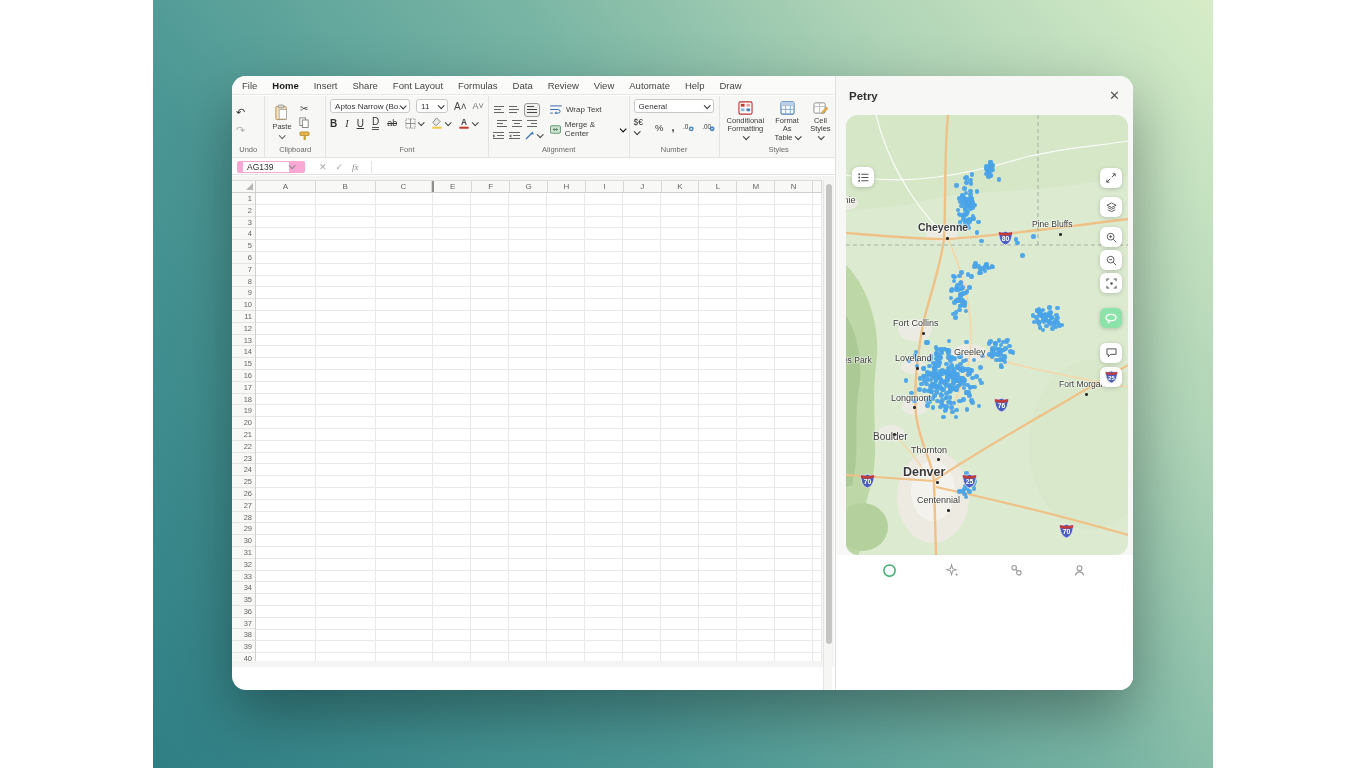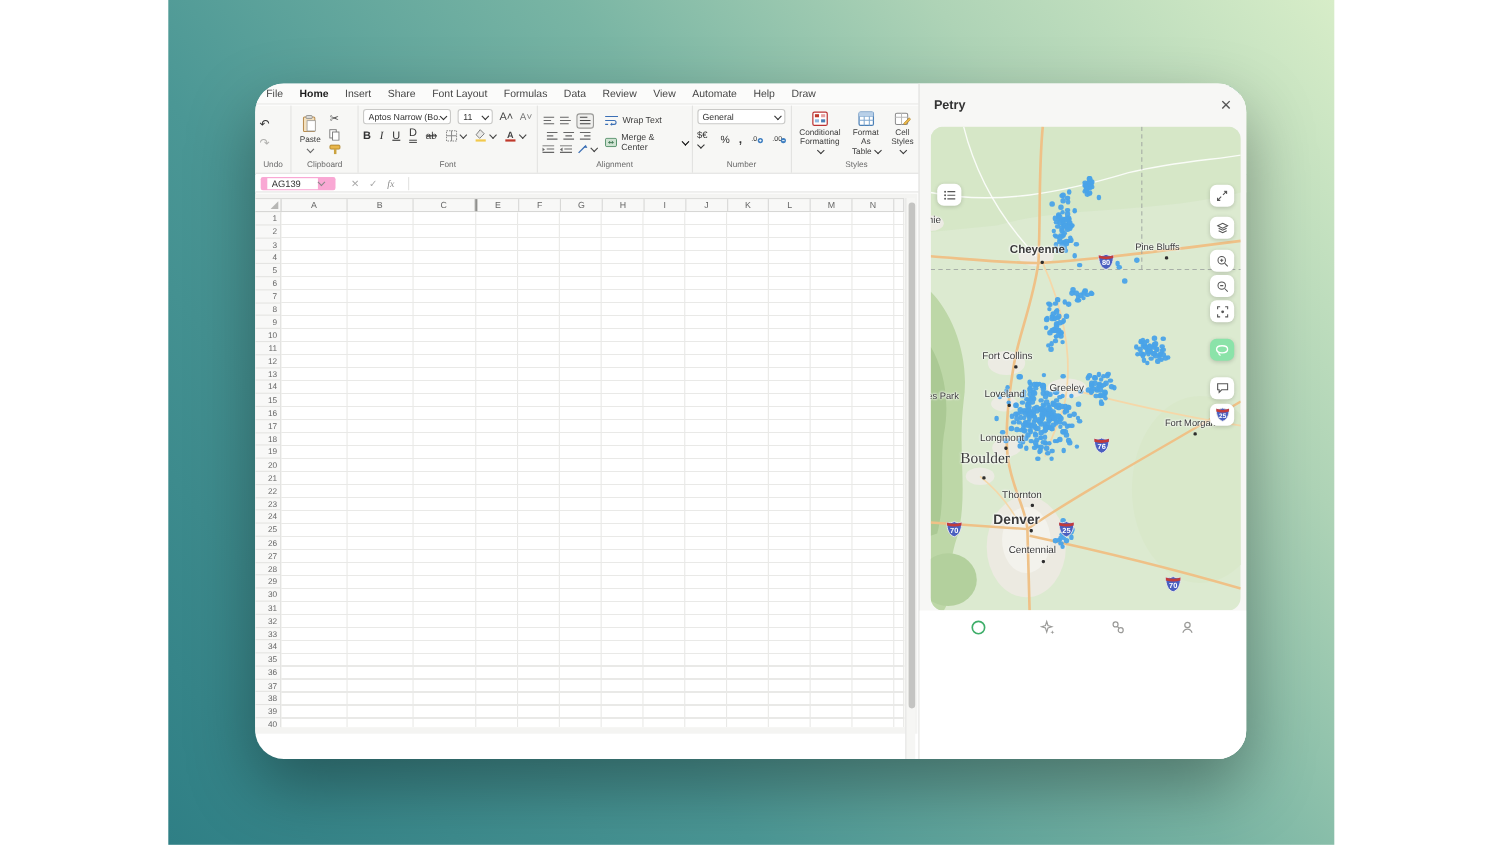--- a/index.html
+++ b/index.html
@@ -2,21 +2,21 @@
 <html><head>
 <meta charset="utf-8">
 <style>
   * { margin:0; padding:0; box-sizing:border-box; }
   html,body { width:1366px; height:768px; font-family:"Liberation Sans",sans-serif; background:#ffffff; overflow:hidden; }
   .stage { position:absolute; left:0; top:0; width:1366px; height:768px; }
   .bg-gradient { position:absolute; left:153px; top:0; width:1060px; height:768px;
     background:linear-gradient(52deg,#2f7f85 0%,#4b9795 32%,#79b5a4 58%,#aed3b6 78%,#d7edc8 100%); }
   
   .window { position:absolute; left:232px; top:76px; width:901px; height:614px; background:#fff;
-    border-radius:26px; box-shadow:0 24px 60px rgba(0,0,0,.35); overflow:hidden; }
+    border-radius:14px; box-shadow:0 24px 60px rgba(0,0,0,.35); overflow:hidden; }
   
   .menubar { position:absolute; left:0; top:0; width:100%; height:19px; background:#fbfbfa; border-bottom:1px solid #e8e8e6; display:flex; align-items:center; }
   .menu-tabs { display:flex; align-items:center; gap:15px; padding-left:10px; }
   .mtab { font-size:9.5px; color:#454545; cursor:default; white-space:nowrap; }
   .mtab.active { font-weight:bold; color:#1a1a1a; }
   .top-actions { position:absolute; right:6px; top:2px; display:flex; gap:6px; align-items:center; }
   .ta-btn { display:flex; align-items:center; gap:4px; height:14px; padding:0 7px; border:1px solid #d2d2d0; border-radius:4px; background:#fff; font-size:8.5px; color:#3c3c3c; }
   .ta-btn.share { background:#278752; border-color:#278752; color:#fff; }
   .chev { width:5px; height:5px; border-right:1px solid currentColor; border-bottom:1px solid currentColor; transform:rotate(45deg) translateY(-1px); display:inline-block; }
   
@@ -1118,21 +1118,21 @@
             <div class="citylabel" style="left: 47px; top: 203px; font-size: 9px;">Fort Collins</div>
             <div class="citydot" style="left: 76px; top: 217px;"></div>
             <div class="citylabel" style="left: -5px; top: 240px; font-size: 8.5px;">les Park</div>
             <div class="citylabel" style="left: 49px; top: 238px; font-size: 9px;">Loveland</div>
             <div class="citydot" style="left: 70px; top: 252px;"></div>
             <div class="citylabel" style="left: 108px; top: 232px; font-size: 9px;">Greeley</div>
             <div class="citylabel" style="left: 45px; top: 278px; font-size: 9px;">Longmont</div>
             <div class="citydot" style="left: 67px; top: 291px;"></div>
             <div class="citylabel" style="left: 213px; top: 264px; font-size: 8.5px;">Fort Morgan</div>
             <div class="citydot" style="left: 239px; top: 278px;"></div>
-            <div class="citylabel" style="left: 27px; top: 295px; font-size: 14px; font-family: Liberation Serif, serif;">Boulder</div>
+            <div class="citylabel" style="left: 27px; top: 316px; font-size: 10px;">Boulder</div>
             <div class="citydot" style="left: 47px; top: 318px;"></div>
             <div class="citylabel" style="left: 65px; top: 330px; font-size: 9px;">Thornton</div>
             <div class="citydot" style="left: 91px; top: 343px;"></div>
             <div class="citylabel" style="left: 57px; top: 350px; font-size: 12.5px; font-weight: bold;">Denver</div>
             <div class="citydot" style="left: 90px; top: 366px;"></div>
             <div class="citylabel" style="left: 71px; top: 380px; font-size: 9px;">Centennial</div>
             <div class="citydot" style="left: 101px; top: 394px;"></div>
             <div class="shield" style="left: 152px; top: 115px;"><svg width="15" height="15.75" viewBox="0 0 20 21">
                 <path d="M10 1.5 C13 3.2 16.5 3.4 19 2.6 C19 12 16 18 10 20 C4 18 1 12 1 2.6 C3.5 3.4 7 3.2 10 1.5 Z" fill="#4a5fc0" stroke="#e8e8e8" stroke-width="1.2"></path>
                 <path d="M1.1 2.6 C7 4.6 13 4.6 18.9 2.6 L18.8 6.2 C13 8 7 8 1.2 6.2 Z" fill="#c23b3b"></path>

